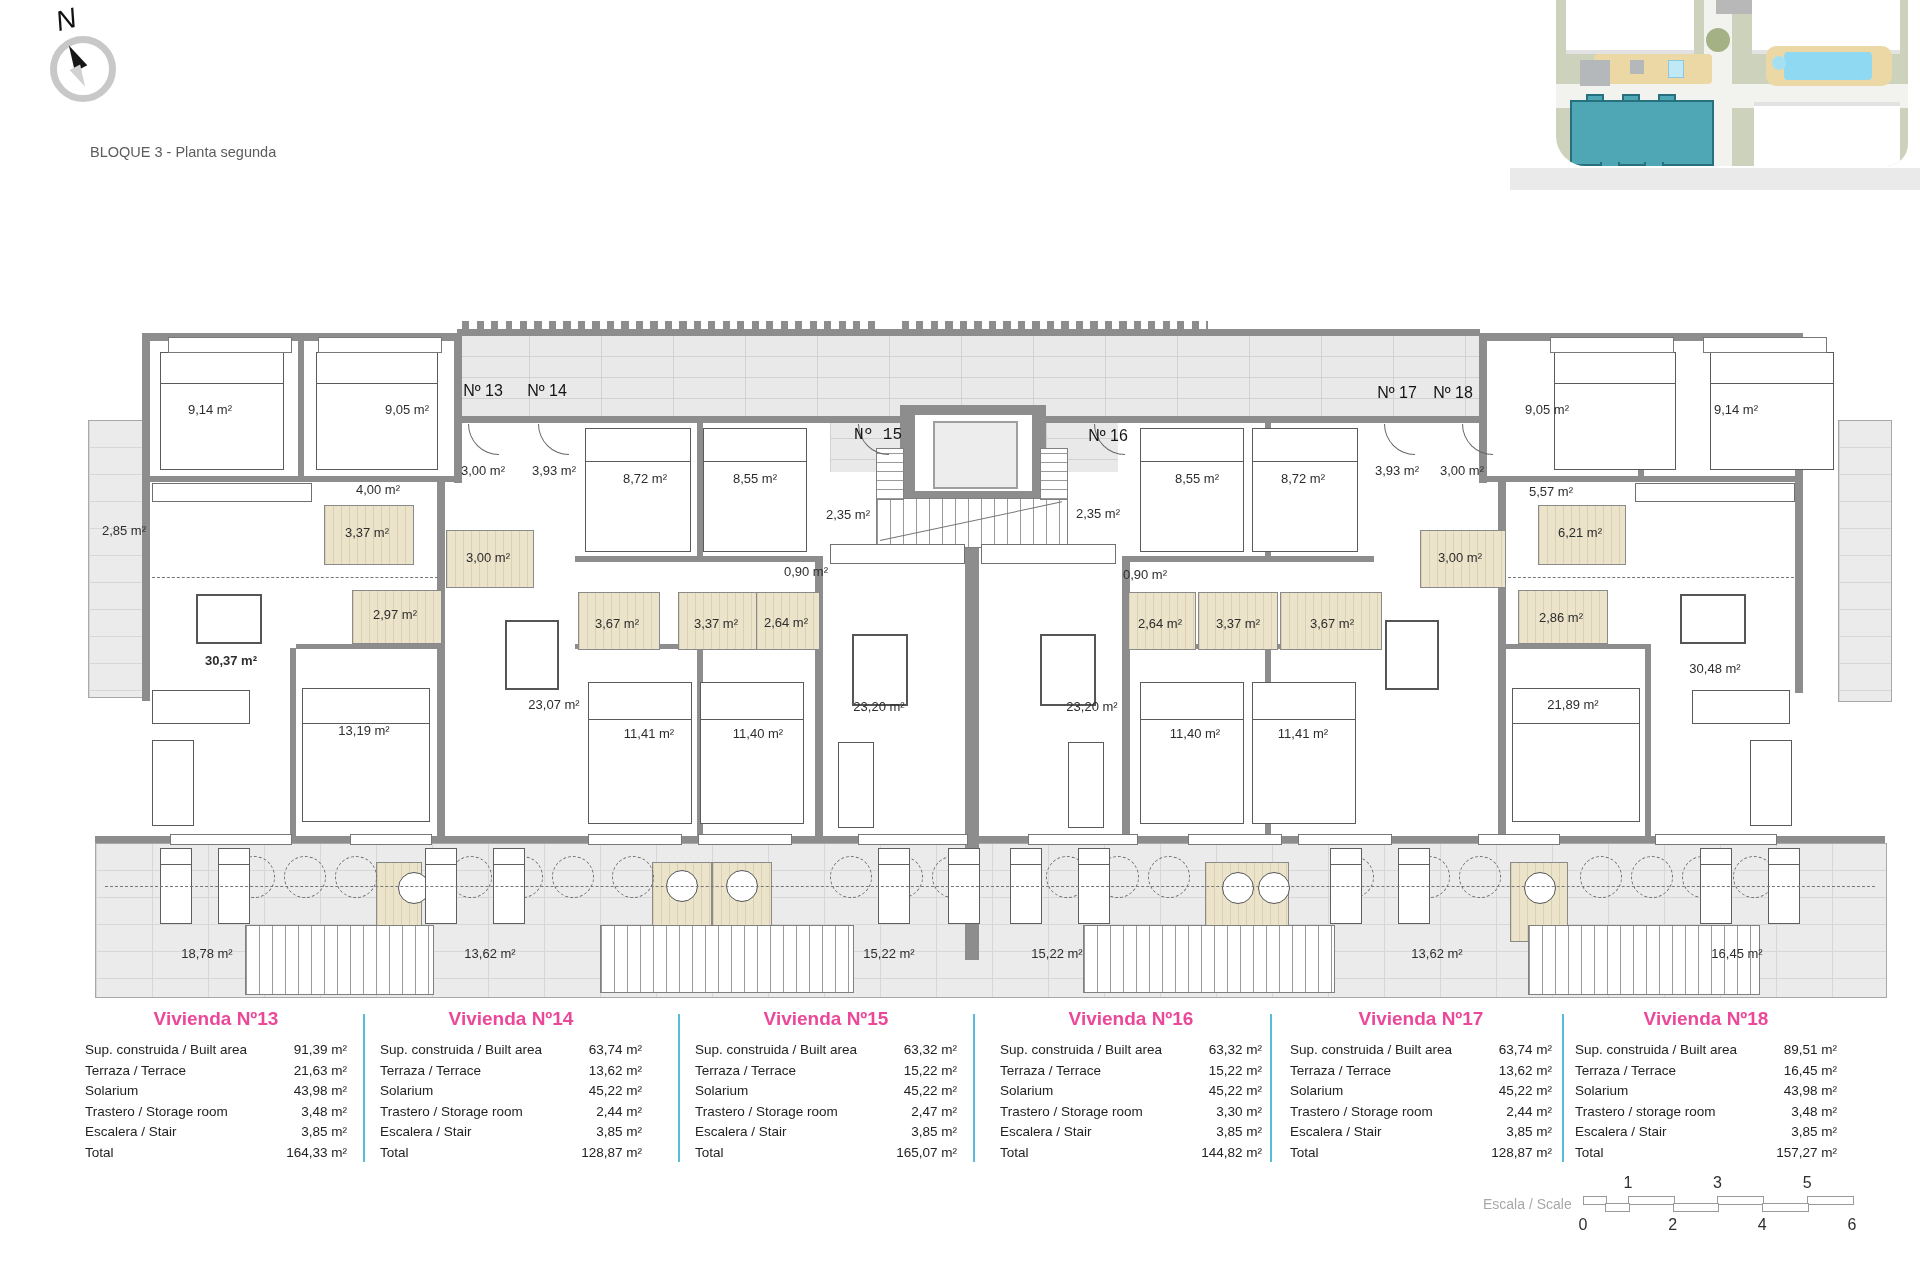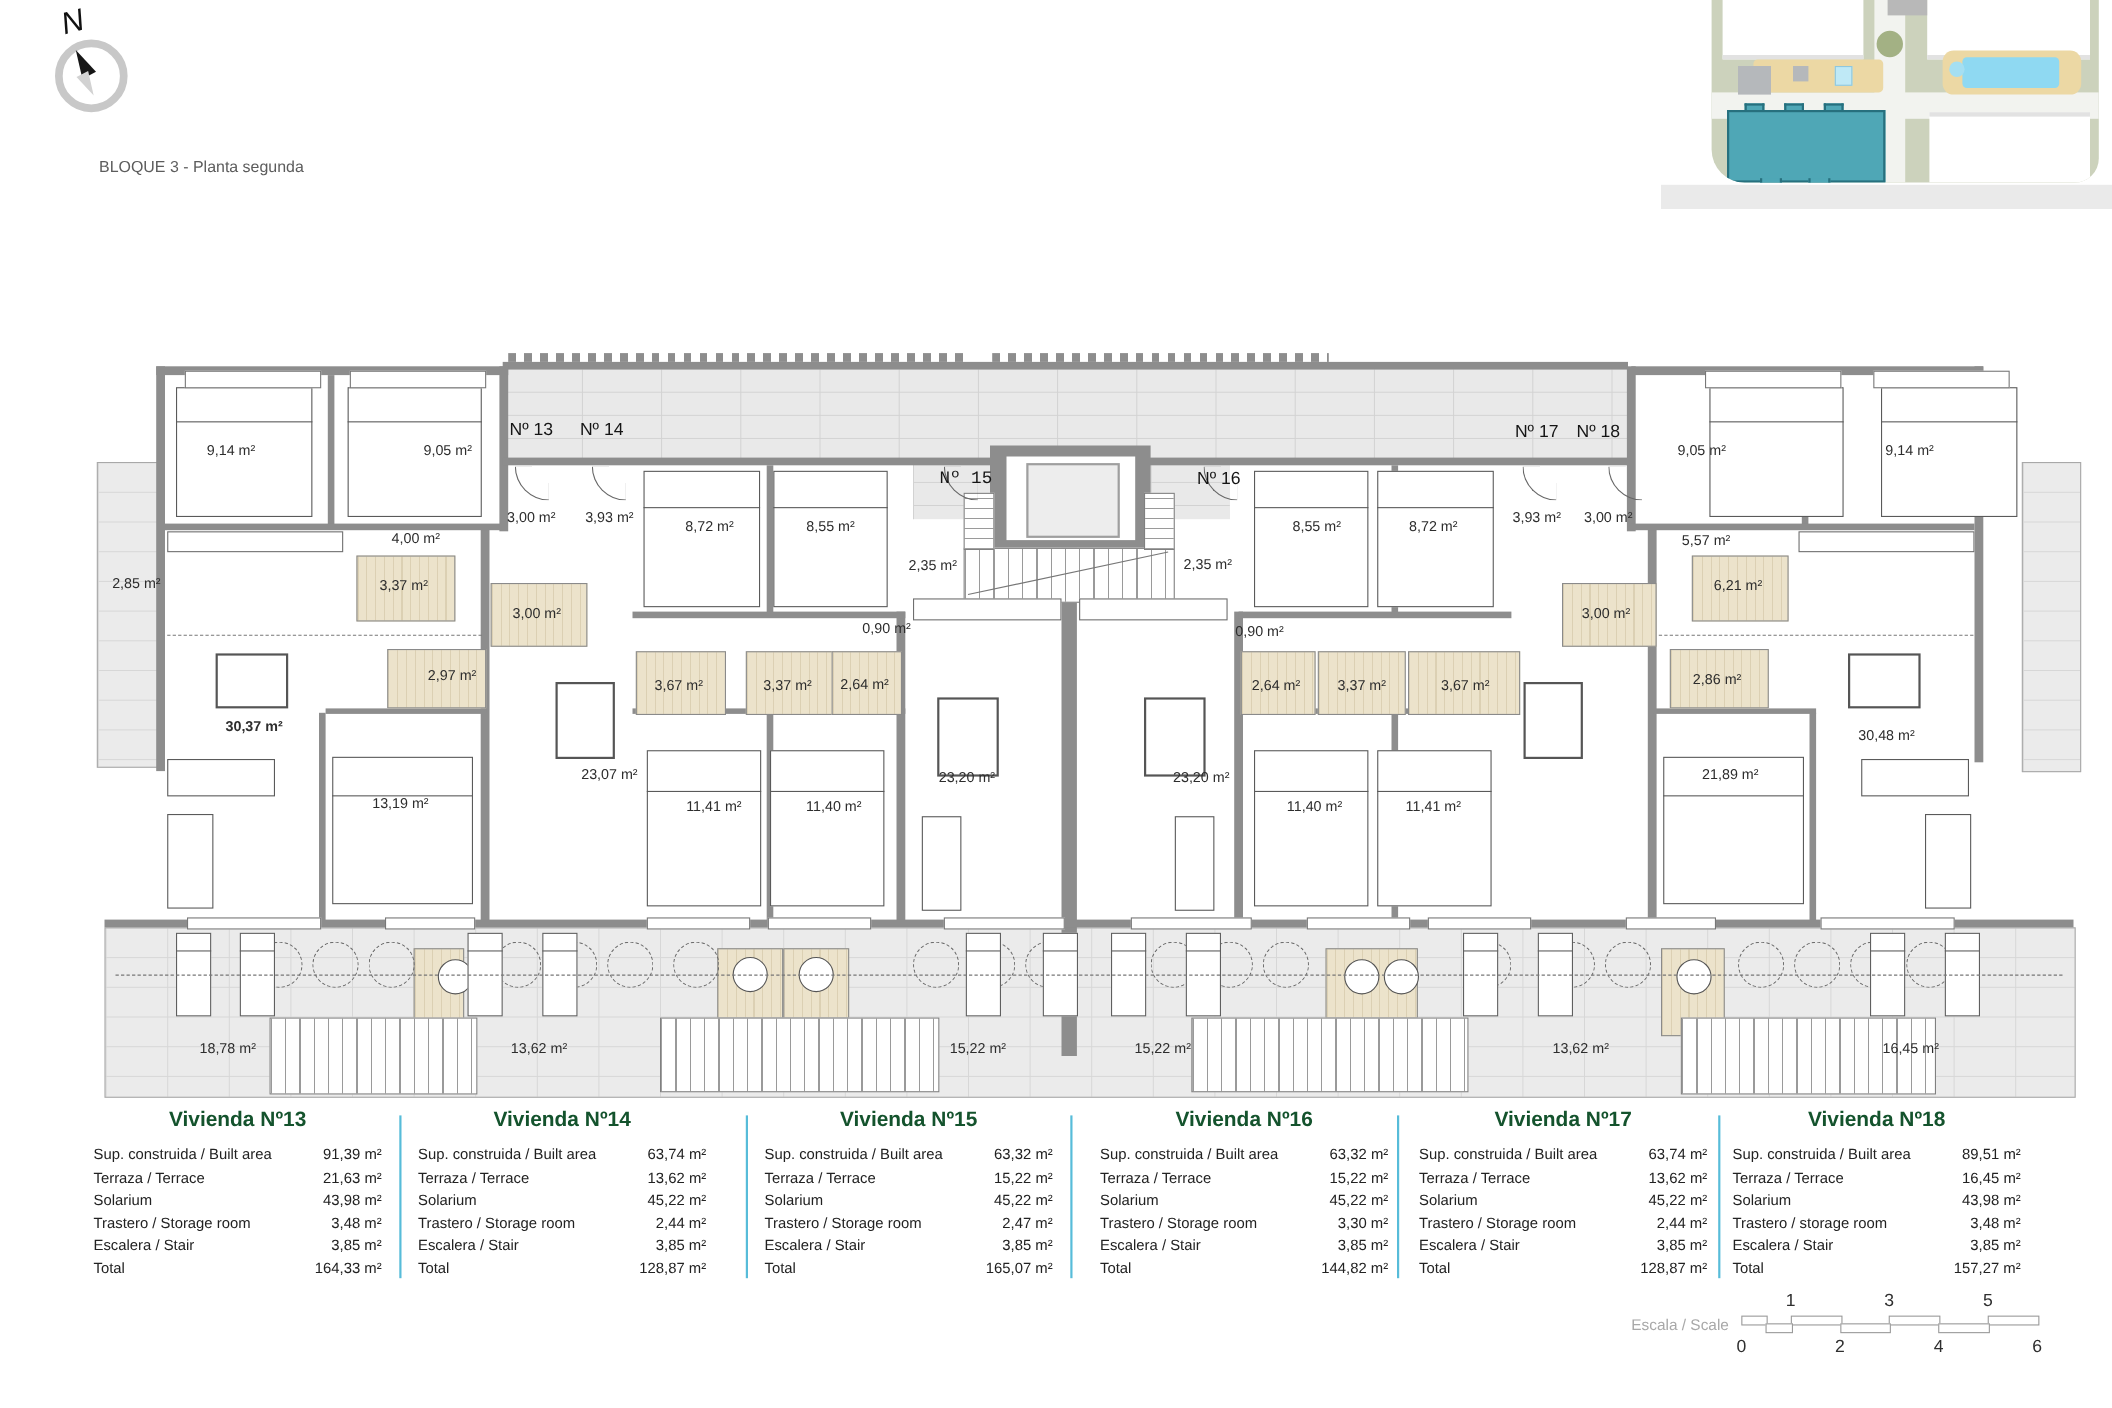--- a/index.html
+++ b/index.html
@@ -50,21 +50,21 @@
   #compass-n{position:absolute;left:56px;top:4px;font-size:28px;font-style:italic;
        color:#111;transform:rotate(-15deg);}
   .needle-black{position:absolute;left:68px;top:44px;width:0;height:0;
        border-left:7px solid transparent;border-right:7px solid transparent;
        border-bottom:26px solid #161616;transform:rotate(-28deg);}
   .needle-gray{position:absolute;left:74px;top:66px;width:0;height:0;
        border-left:6px solid transparent;border-right:6px solid transparent;
        border-top:22px solid #d2d2d2;transform:rotate(-28deg);}
   
   .vtable{position:absolute;top:1008px;width:262px;}
-  .vtable h3{margin:0 0 10px 0;text-align:center;font-size:19px;font-weight:bold;color:#14532d;}
+  .vtable h3{margin:0 0 10px 0;text-align:center;font-size:19px;font-weight:bold;color:#ec4899;}
   .vrow{display:flex;justify-content:space-between;font-size:13.5px;line-height:20.5px;color:#222;}
   .vdivider{position:absolute;top:1014px;width:2px;height:148px;}
   
   #scale-label{position:absolute;top:1196px;font-size:14px;color:#a8a8a8;}
   .sseg{position:absolute;height:7px;background:#fff;border:1.2px solid #9a9a9a;}
   .stick{position:absolute;transform:translateX(-50%);font-size:16px;color:#2f2f2f;}
   
   #minimap{position:absolute;left:1510px;top:0;width:410px;height:190px;}
   .mm{position:absolute;}
 </style>
@@ -321,21 +321,21 @@
     <div class="room-label" style="left: 210px; top: 409px;">9,14 m²</div>
     <div class="room-label" style="left: 407px; top: 409px;">9,05 m²</div>
     <div class="room-label" style="left: 483px; top: 470px;">3,00 m²</div>
     <div class="room-label" style="left: 554px; top: 470px;">3,93 m²</div>
     <div class="room-label" style="left: 645px; top: 478px;">8,72 m²</div>
     <div class="room-label" style="left: 755px; top: 478px;">8,55 m²</div>
     <div class="room-label" style="left: 124px; top: 530px;">2,85 m²</div>
     <div class="room-label" style="left: 378px; top: 489px;">4,00 m²</div>
     <div class="room-label" style="left: 367px; top: 532px;">3,37 m²</div>
     <div class="room-label" style="left: 488px; top: 557px;">3,00 m²</div>
-    <div class="room-label" style="left: 395px; top: 614px; margin-left: 16px;">2,97 m²</div>
+    <div class="room-label" style="left: 395px; top: 614px;">2,97 m²</div>
     <div class="room-label" style="left: 231px; top: 660px; font-weight: bold;">30,37 m²</div>
     <div class="room-label" style="left: 364px; top: 730px;">13,19 m²</div>
     <div class="room-label" style="left: 207px; top: 953px;">18,78 m²</div>
     <div class="room-label" style="left: 617px; top: 623px;">3,67 m²</div>
     <div class="room-label" style="left: 716px; top: 623px;">3,37 m²</div>
     <div class="room-label" style="left: 786px; top: 622px;">2,64 m²</div>
     <div class="room-label" style="left: 806px; top: 571px;">0,90 m²</div>
     <div class="room-label" style="left: 554px; top: 704px;">23,07 m²</div>
     <div class="room-label" style="left: 649px; top: 733px;">11,41 m²</div>
     <div class="room-label" style="left: 758px; top: 733px;">11,40 m²</div>

